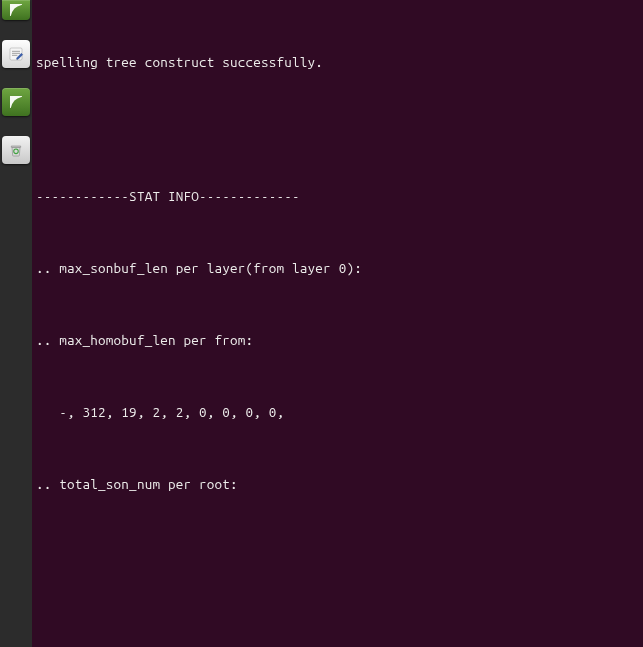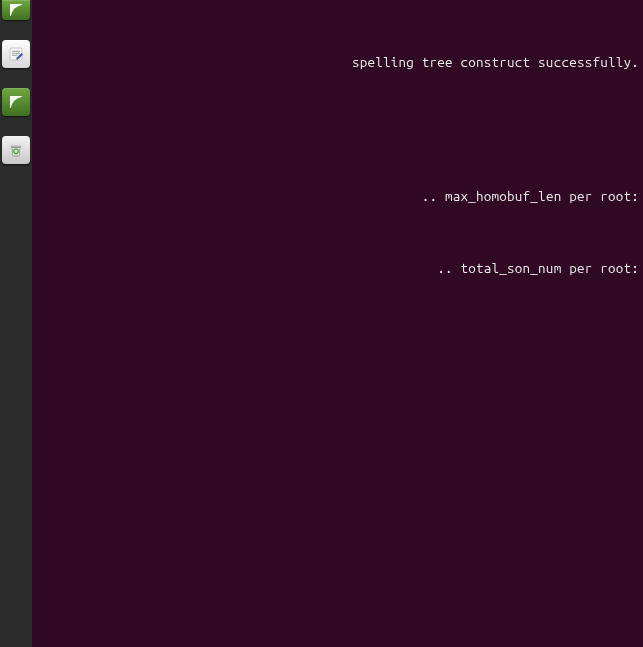--- a/index.html
+++ b/index.html
@@ -55,21 +55,20 @@
     background: #300a24;
     color: #eeeeec;
     font-size: 13.5px;
     line-height: 1.78;
     padding: 2px 4px 0 4px;
     white-space: pre;
     letter-spacing: 0.2px;
   }
   .terminal .line {
     min-height: 1em;
-    text-align: right;
   }
 </style>
 </head>
 <body>
 
 <div class="screen">
   <div class="launcher">
     <div class="tile tile-qt cut">
       <svg viewBox="0 0 24 24">
         <path fill="#ffffff" d="M4 4 L4 20 L5 20 Q7 13 10 10 Q13 7 20 5 L20 4 Z" opacity="0.95"></path>
@@ -95,21 +94,24 @@
         <path d="M5 6 L19 6 L19 8 L5 8 Z" fill="#cfcfcf" stroke="#7a7a7a" stroke-width="0.8"></path>
         <circle cx="12" cy="14" r="3.4" fill="none" stroke="#3fa13f" stroke-width="1.6"></circle>
         <path d="M12 11 L13.5 12 L12 10 Z" fill="#3fa13f"></path>
       </svg>
     </div>
   </div>
 
   <div class="terminal">
     <div class="line">spelling tree construct successfully.</div>
     <div class="line"></div>
-    <div class="line">.. max_homobuf_len per root:</div>
+    <div class="line">------------STAT INFO-------------</div>
+    <div class="line">.. max_sonbuf_len per layer(from layer 0):</div>
+    <div class="line">.. max_homobuf_len per from:</div>
+    <div class="line">   -, 312, 19, 2, 2, 0, 0, 0, 0, </div>
     <div class="line">.. total_son_num per root:</div>
     
     
     
     
     
     
     
     
     

